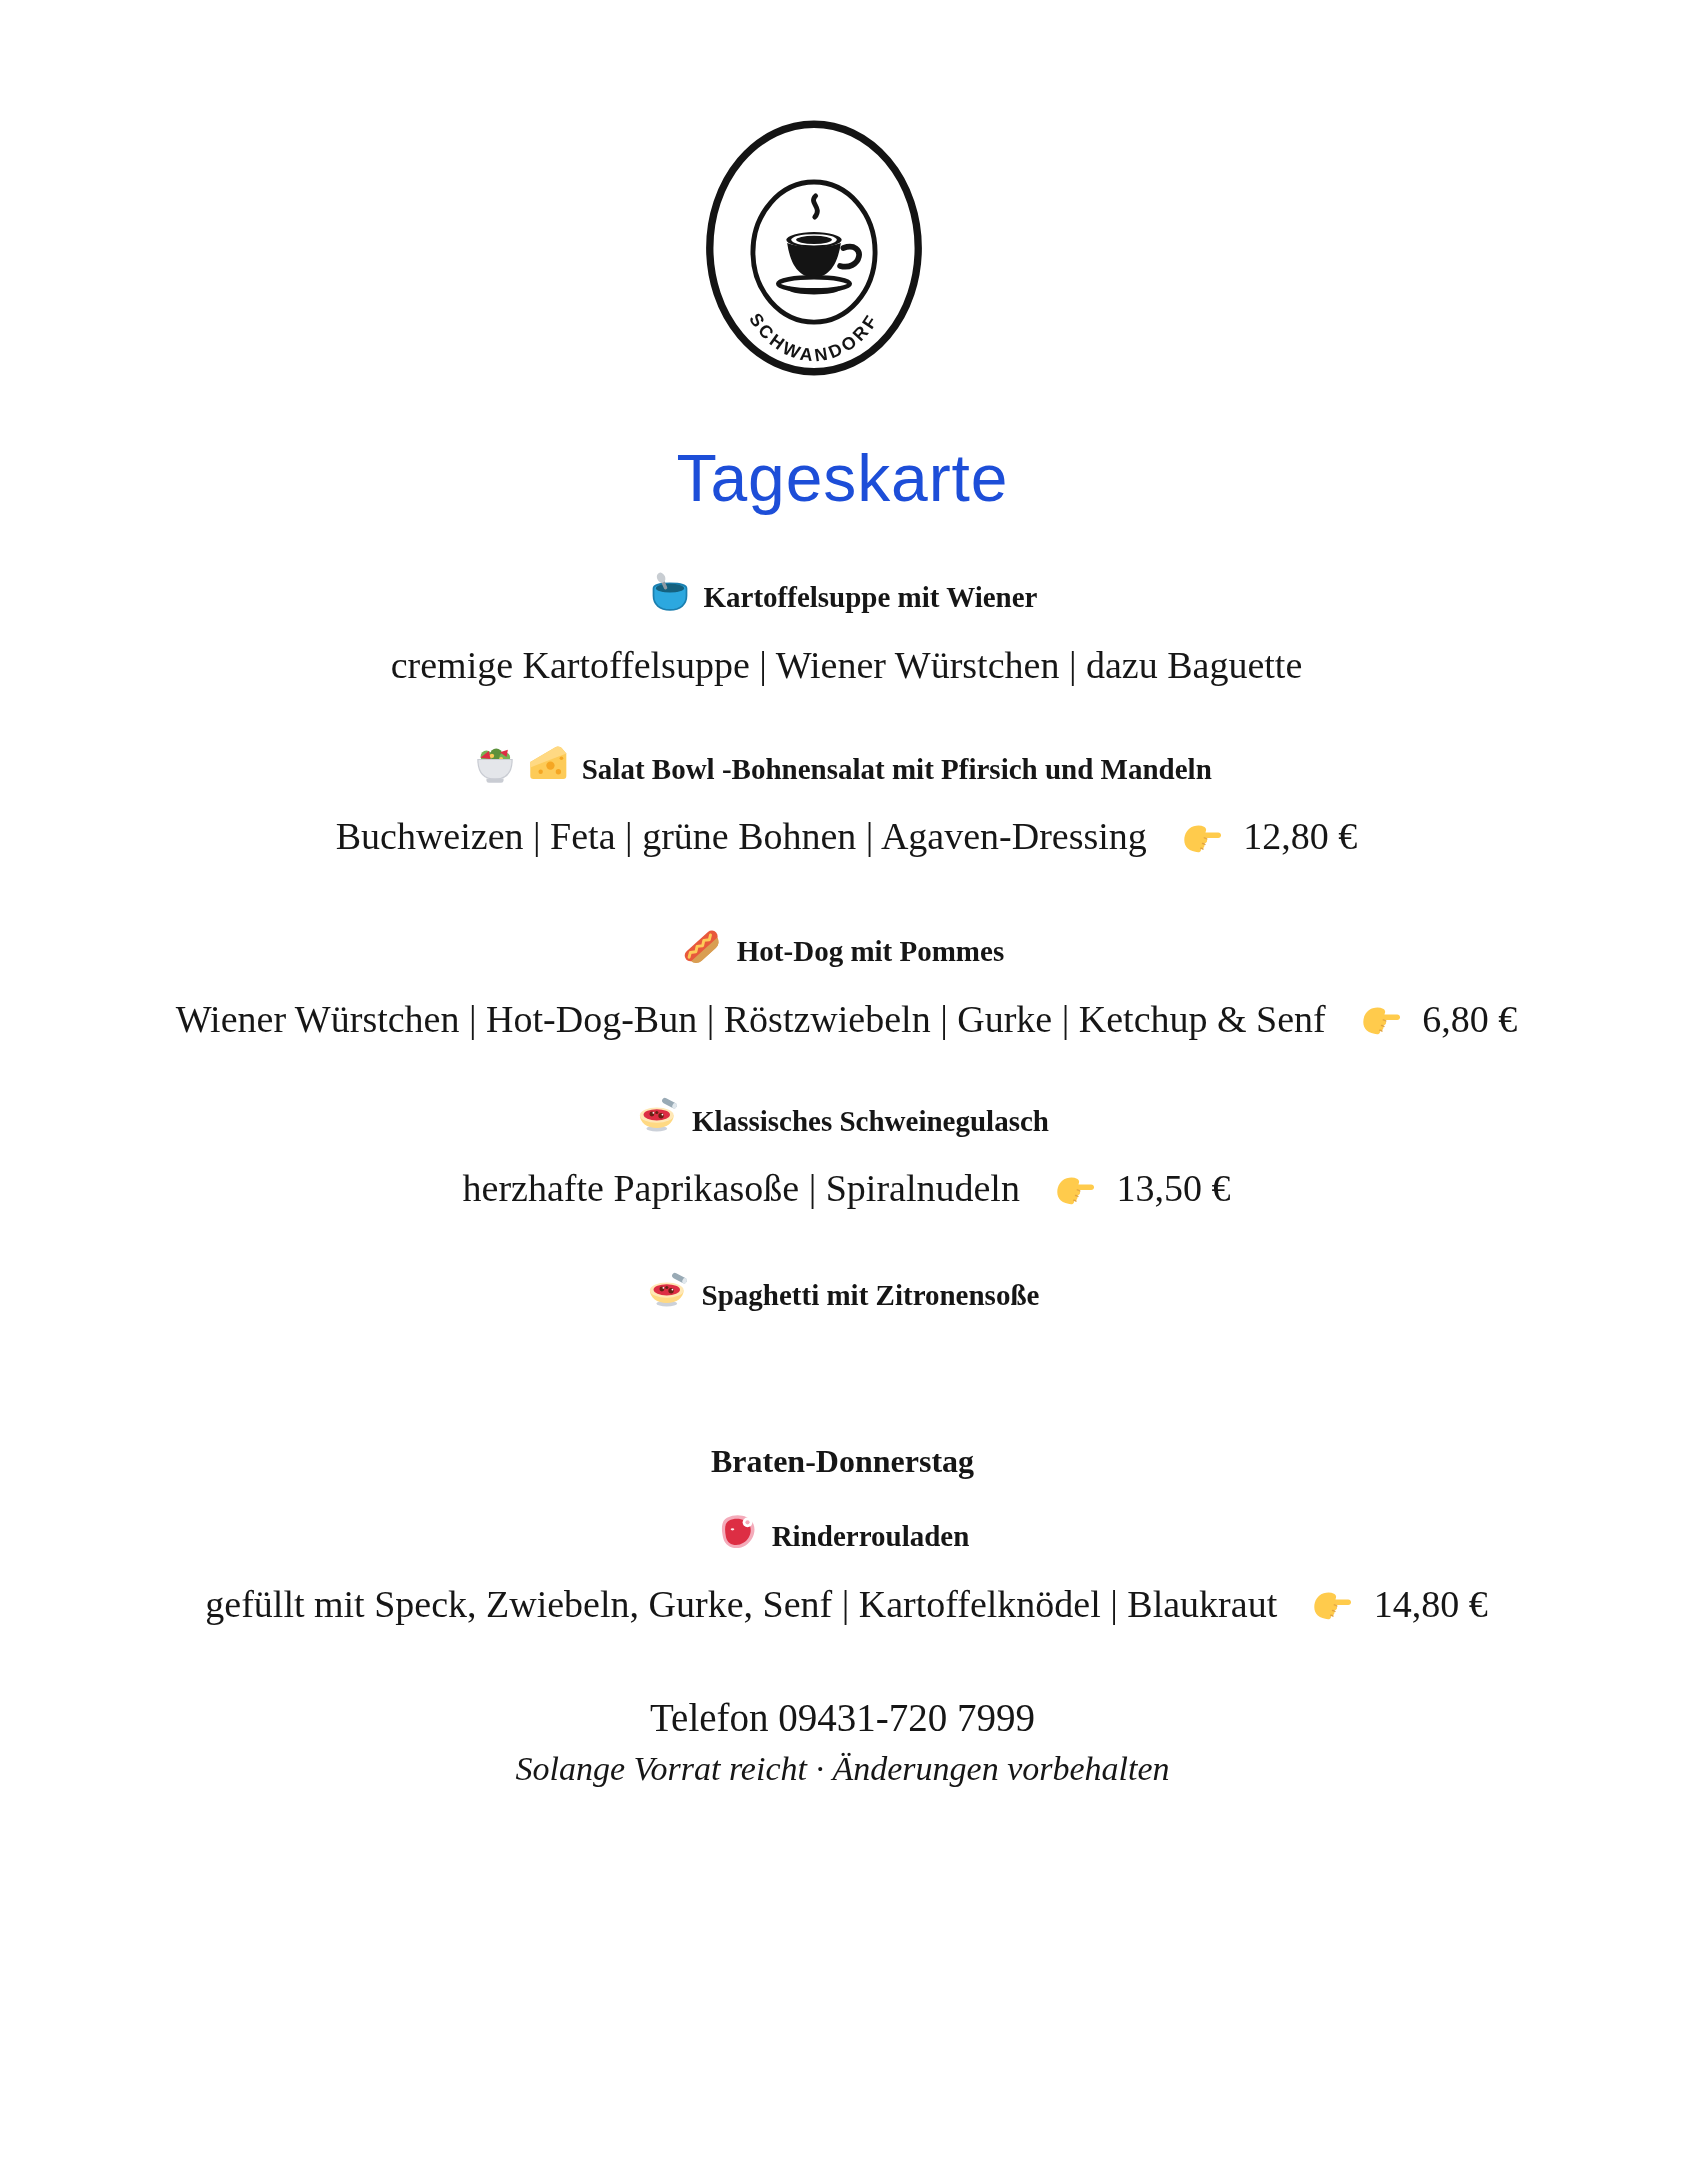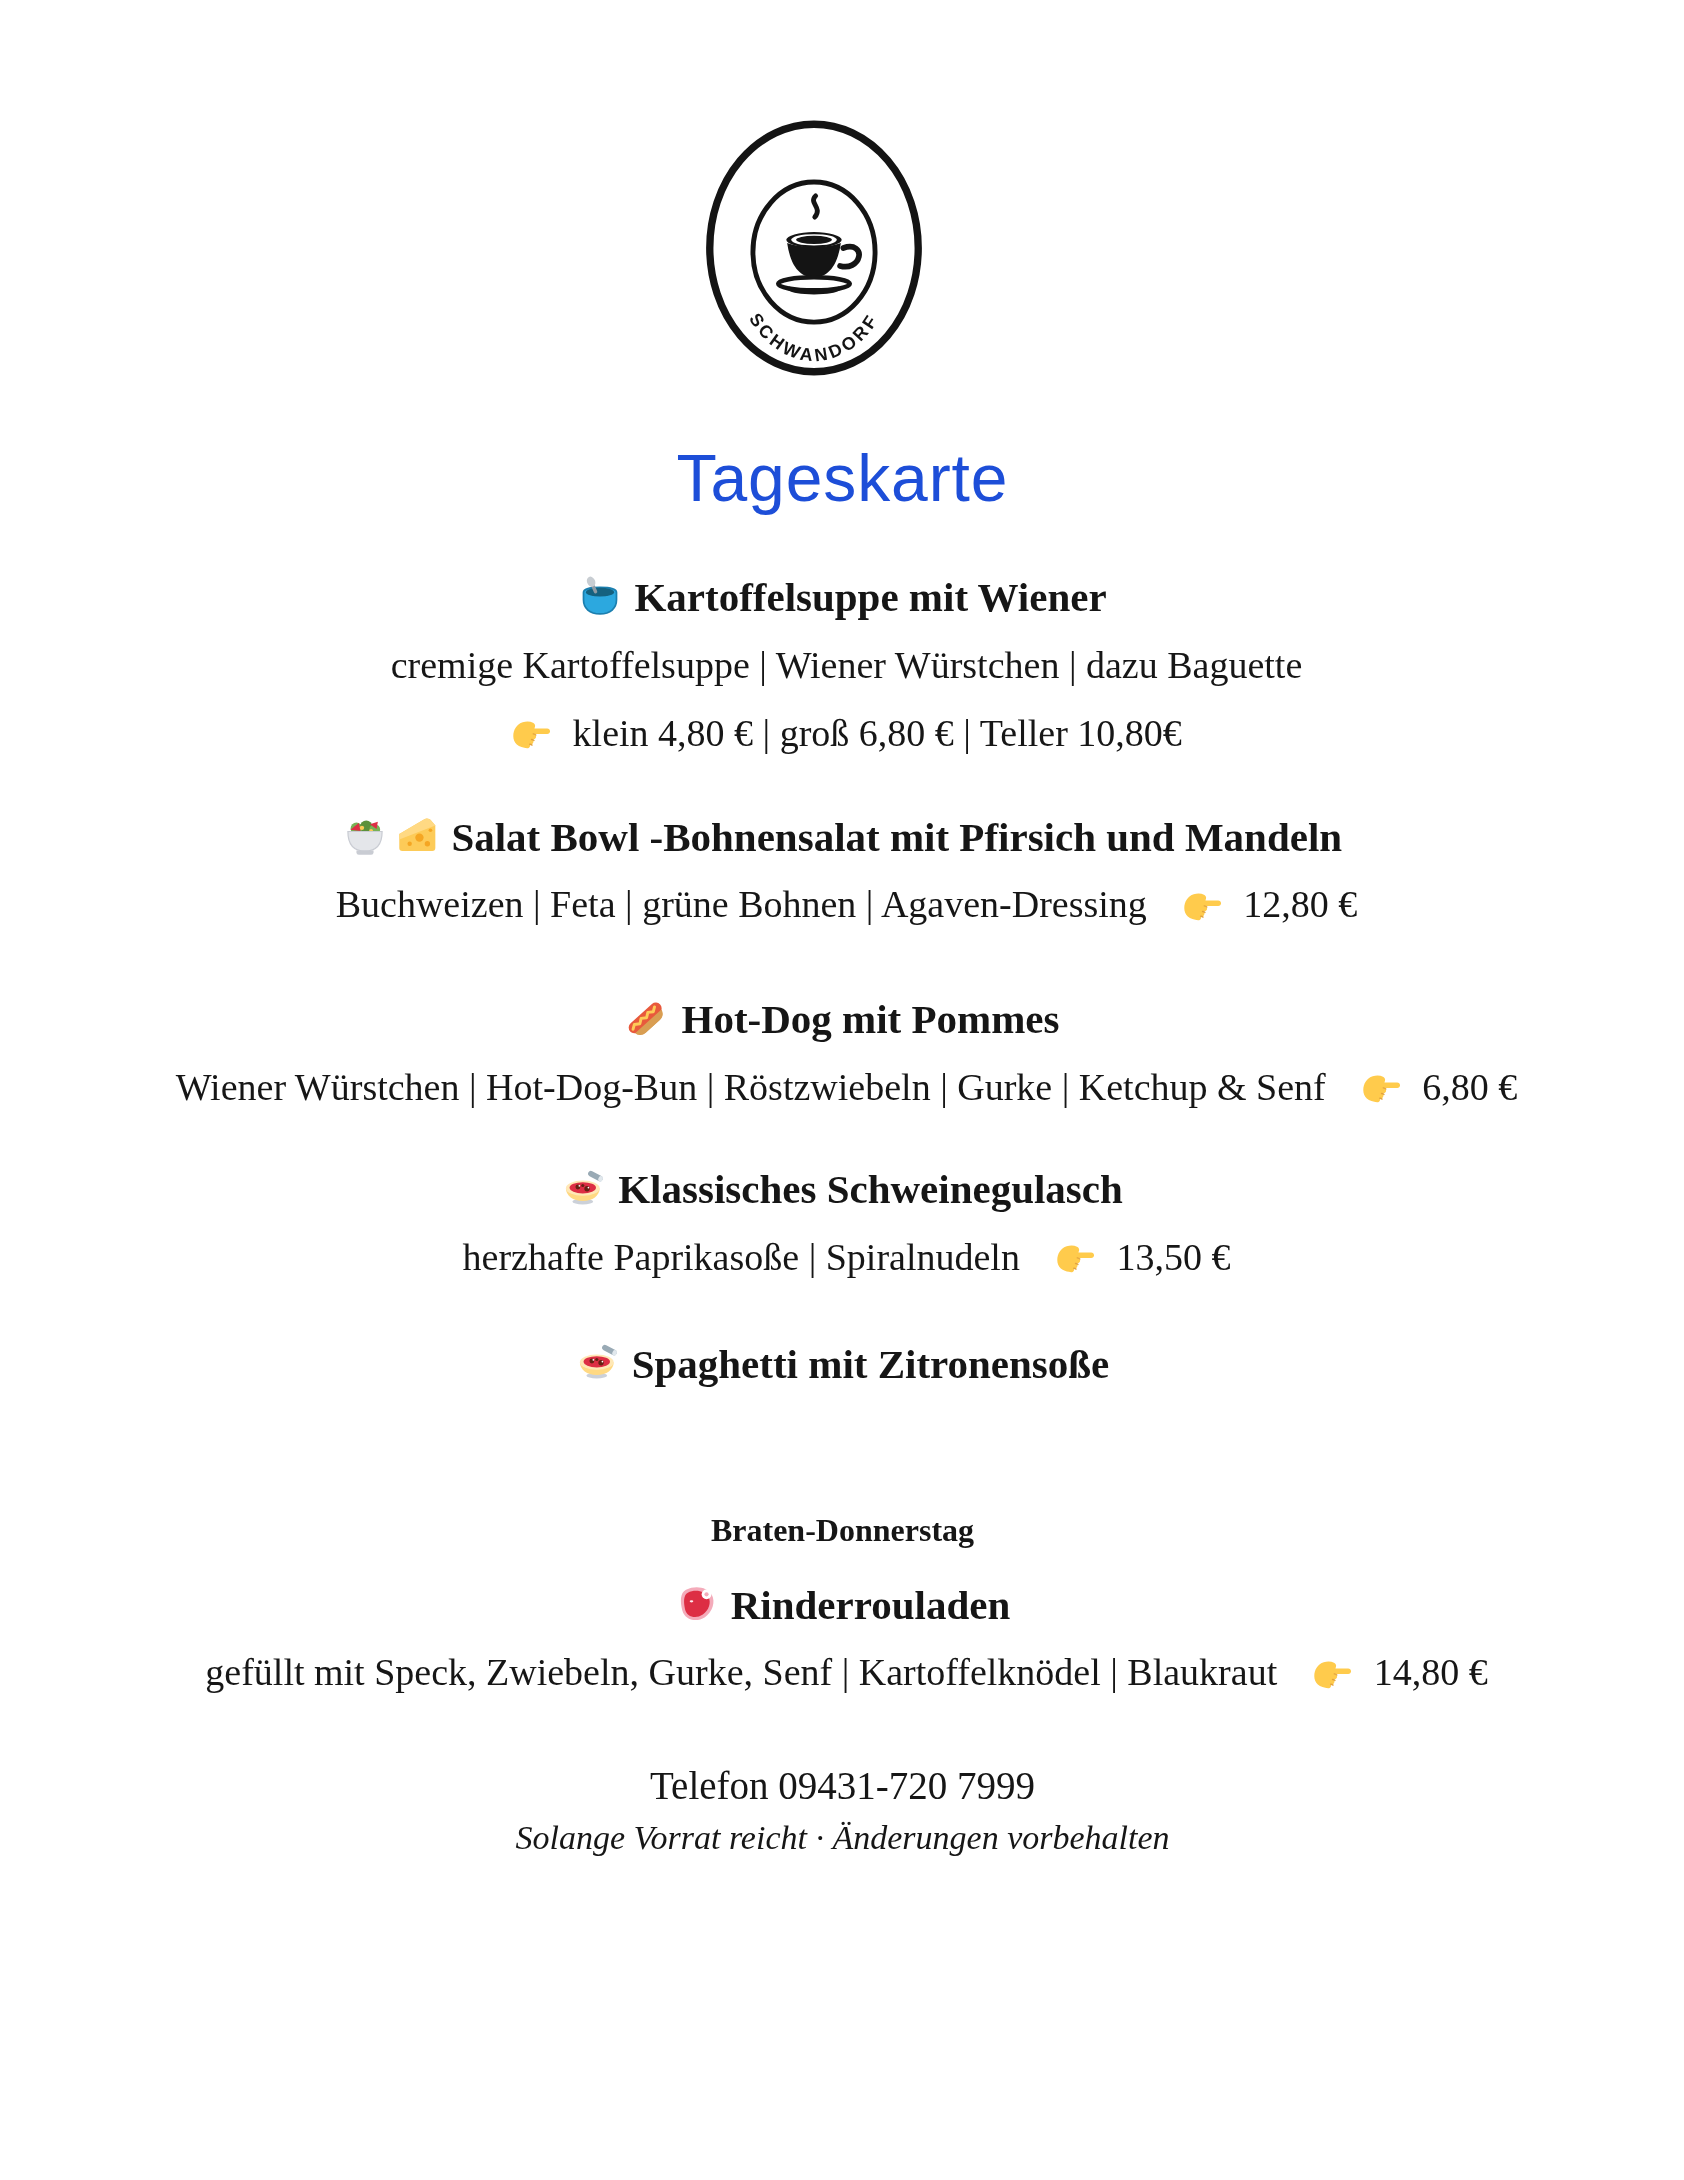--- a/index.html
+++ b/index.html
@@ -19,21 +19,21 @@
   .logo-wrap svg{width:228px;height:266px;display:block;}
 
   
   .page-title{
     font-family:"Liberation Sans","DejaVu Sans",sans-serif;
     font-size:66px;font-weight:400;line-height:82px;
     margin-top:56px;color:#1d4ed8;letter-spacing:0.9px;
   }
 
   
-  .item-title{font-size:41px;font-weight:700;line-height:55px;}
+  .item-title{font-size:29px;font-weight:700;line-height:55px;}
   .menu-line{font-size:38px;line-height:53px;padding-left:8px;}
   .price-gap-left{margin-left:25.6px;}
   .price-gap-right{margin-right:20.4px;}
 
   .emoji{display:inline-block;width:44px;height:44px;vertical-align:-8.5px;}
   .emoji.small-gap{margin-right:12px;}
   .emoji.pair-gap{margin-right:8.5px;}
   .emoji.hand{width:41px;height:41px;vertical-align:-9.4px;}
 
   .mt-i0{margin-top:51px;}
@@ -149,25 +149,20 @@
 
   <div class="page-title">Tageskarte</div>
 
   <section class="mt-i0">
     <div class="item-title">
       <svg class="emoji small-gap" viewBox="0 0 52 52" width="44" height="44">
           <use href="#tw-bowl-spoon"></use>
         </svg><span>Kartoffelsuppe mit Wiener</span>
     </div>
     <div class="menu-line mt-desc">cremige Kartoffelsuppe | Wiener Würstchen | dazu Baguette</div>
-    <div class="menu-line mt-price">
-      <svg class="emoji hand price-gap-right" viewBox="0 0 48 48" width="41" height="41">
-          <use href="#tw-hand"></use>
-        </svg><span>klein 4,80 € | groß 6,80 € | Teller 10,80€</span>
-    </div>
   </section>
 
   <section class="mt-i1">
     <div class="item-title">
       <svg class="emoji pair-gap" viewBox="0 0 52 52" width="44" height="44">
           <use href="#tw-salad"></use>
         </svg><svg class="emoji small-gap" viewBox="0 0 52 52" width="44" height="44">
           <use href="#tw-cheese"></use>
         </svg><span>Salat Bowl -Bohnensalat mit Pfirsich und Mandeln</span>
     </div>

